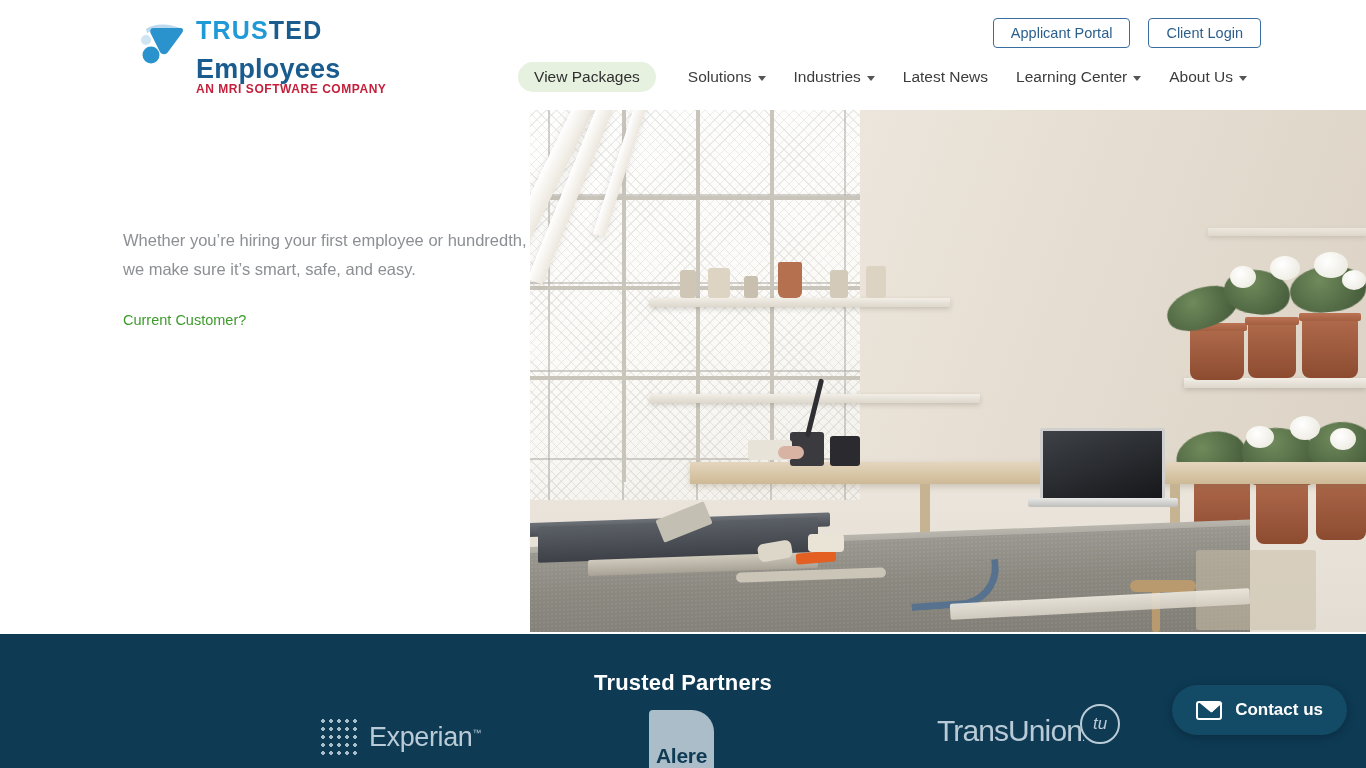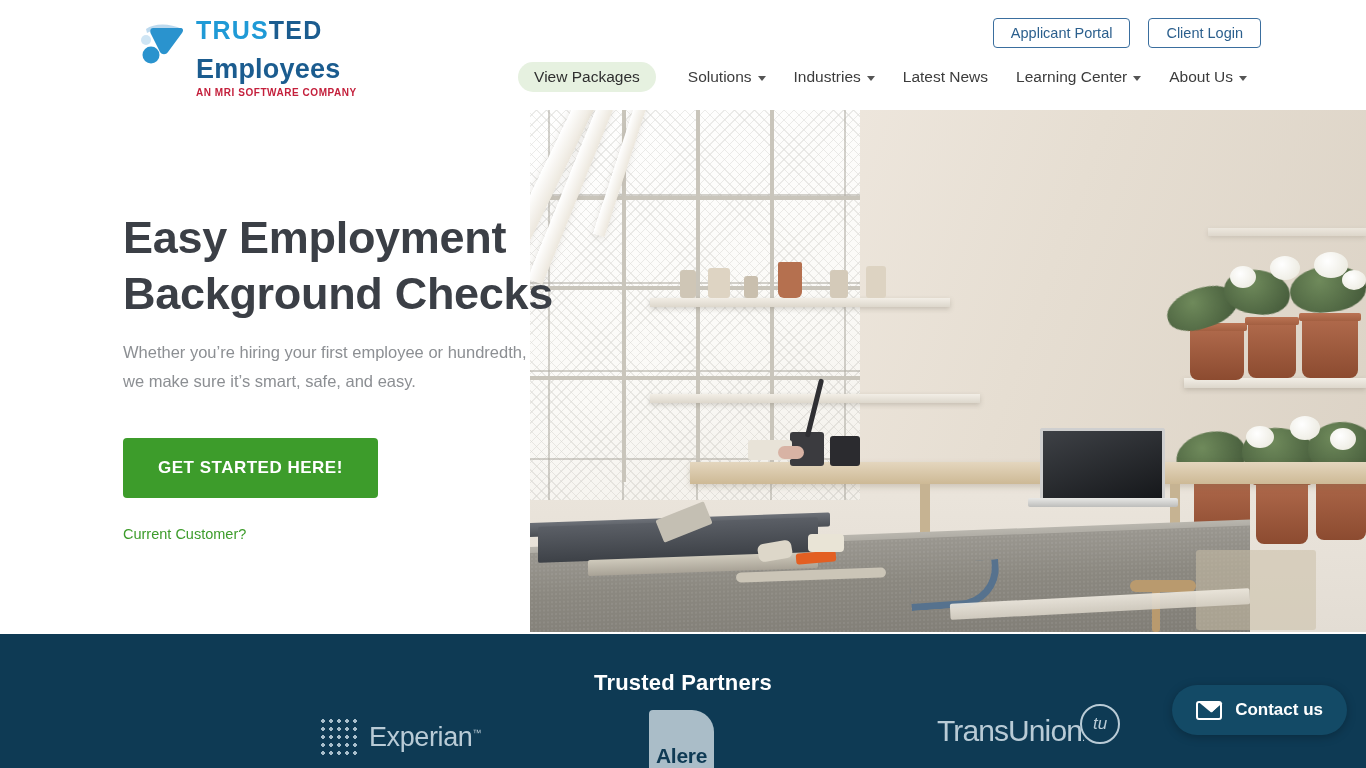--- a/index.html
+++ b/index.html
@@ -27,22 +27,22 @@
   .logo-trusted {
     font-size:25px; font-weight:bold; letter-spacing:1.2px;
     color:#1f9ad6; font-family:"Liberation Sans", sans-serif;
   }
   .logo-trusted .dark { color:#1b5c8f; }
   .logo-employees {
     font-size:27px; font-weight:bold; color:#1b5c8f; letter-spacing:0.2px;
     margin-top:13px;
   }
   .logo-tagline {
-    font-size:10px; font-weight:bold; color:#c4203c; letter-spacing:0.55px;
-    margin-top:5px; text-align:right;
+    font-size:12px; font-weight:bold; color:#c4203c; letter-spacing:0.55px;
+    text-align:right;
   }
 
   .top-buttons {
     position:absolute; right:105px; top:18px;
     display:flex; gap:18px;
   }
   .top-btn {
     border:1px solid #3a6e9e; border-radius:4px;
     background:#fff; color:#2b5f8d;
     font-size:14.5px; padding:6px 17px;
@@ -426,26 +426,21 @@
       <div class="cable"></div>
       <div class="stool" style="left:600px;top:470px;width:66px;height:12px;border-radius:6px;"></div>
       <div class="stool" style="left:622px;top:480px;width:8px;height:42px;"></div>
       <div class="stool" style="left:666px;top:440px;width:120px;height:80px;background:#cbbfa8;opacity:.55;"></div>
       <div class="tool" style="left:420px;top:486px;width:300px;height:16px;background:linear-gradient(180deg,#efeae0,#d7d1c5);transform:rotate(-3deg);opacity:.9;"></div>
     </div>
 
     <div class="hero-fade"></div>
 
     <div class="hero-copy">
-      <h1 class="hero-title">
-        <span>Easy Employment</span><br>
-        <span>Background Checks</span>
-      </h1>
       <p class="hero-sub">Whether you’re hiring your first employee or hundredth, we make sure it’s smart, safe, and easy.</p>
-      <button class="cta">GET STARTED HERE!</button>
       <a class="current-cust">Current Customer?</a>
     </div>
   </section>
 
   <section class="partners">
     <div class="partners-title">Trusted Partners</div>
 
     <div class="partners-row">
 
       <div class="logo-experian">

